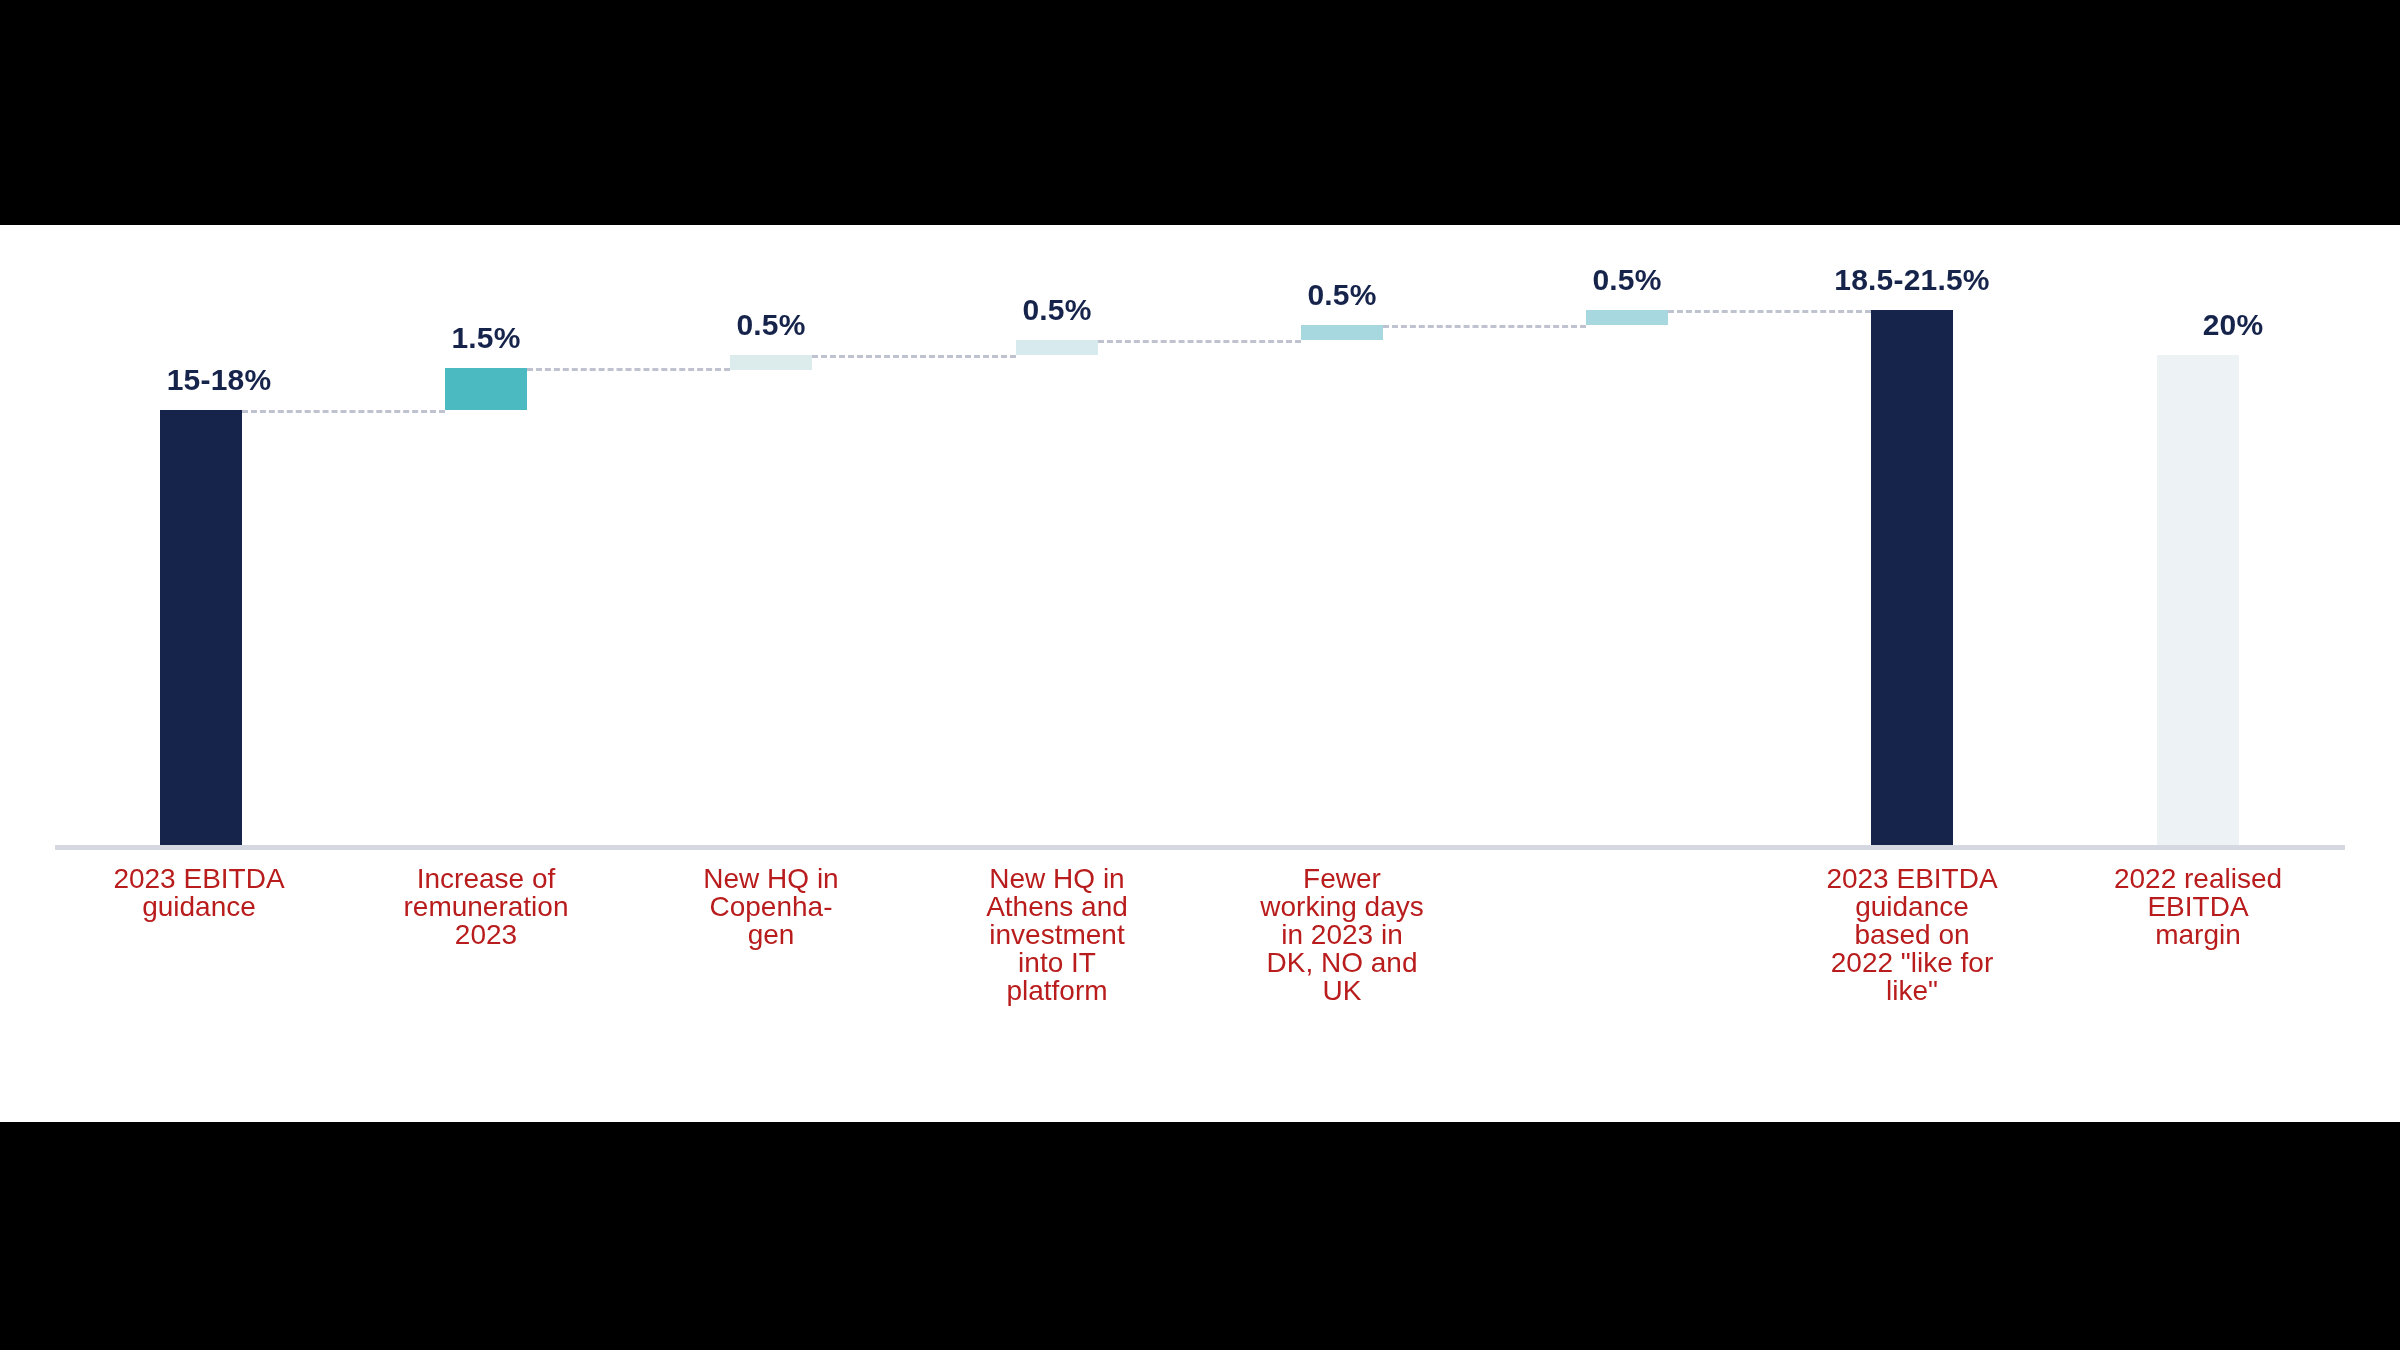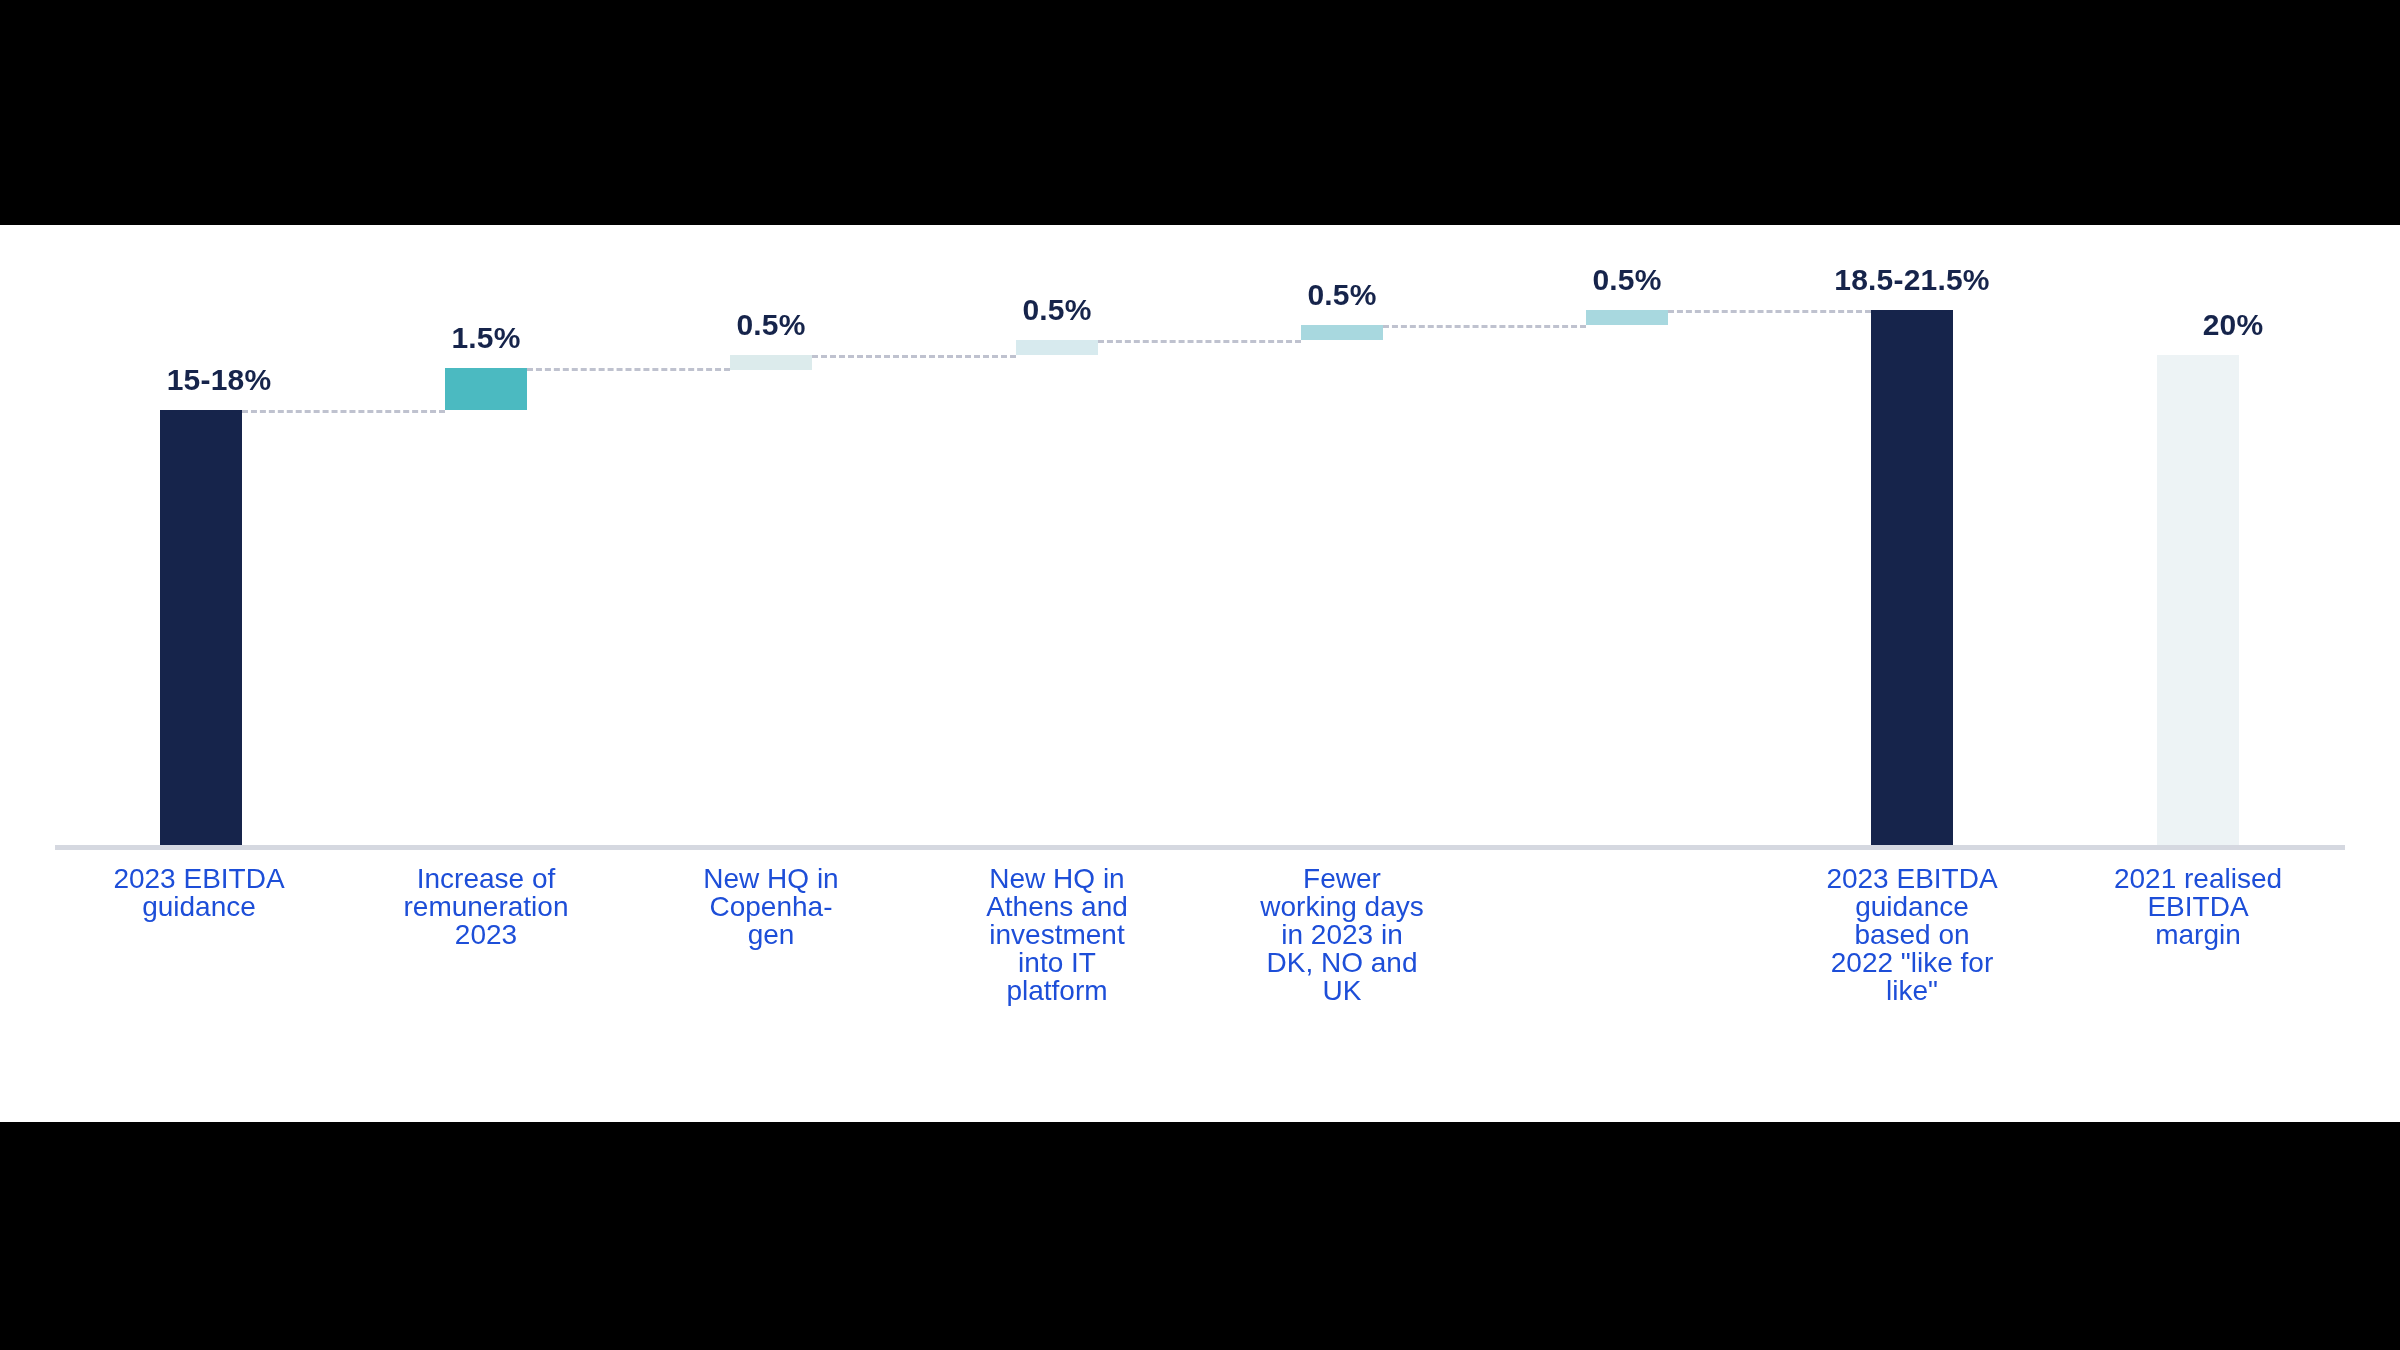--- a/index.html
+++ b/index.html
@@ -80,21 +80,21 @@
   }
 
   
   .cat-label {
     position: absolute;
     top: 640px;
     width: 196px;
     text-align: center;
     font-size: 28px;
     line-height: 1.0;
-    color: #1d4ed8;
+    color: #b91c1c;
     transform: translateX(-50%);
   }
   .cat-label span { display: block; }
 </style>
 </head>
 <body>
 
 <div class="letterbox-top"></div>
 
 <div class="slide">
@@ -156,21 +156,21 @@
       <span>UK</span>
     </div>
     <div class="cat-label" style="left:1912px;">
       <span>2023 EBITDA</span>
       <span>guidance</span>
       <span>based on</span>
       <span>2022 "like for</span>
       <span>like"</span>
     </div>
     <div class="cat-label" style="left:2198px;">
-      <span>2021 realised</span>
+      <span>2022 realised</span>
       <span>EBITDA</span>
       <span>margin</span>
     </div>
 
   </div>
 </div>
 
 <div class="letterbox-bottom"></div>
 
 </body></html>

